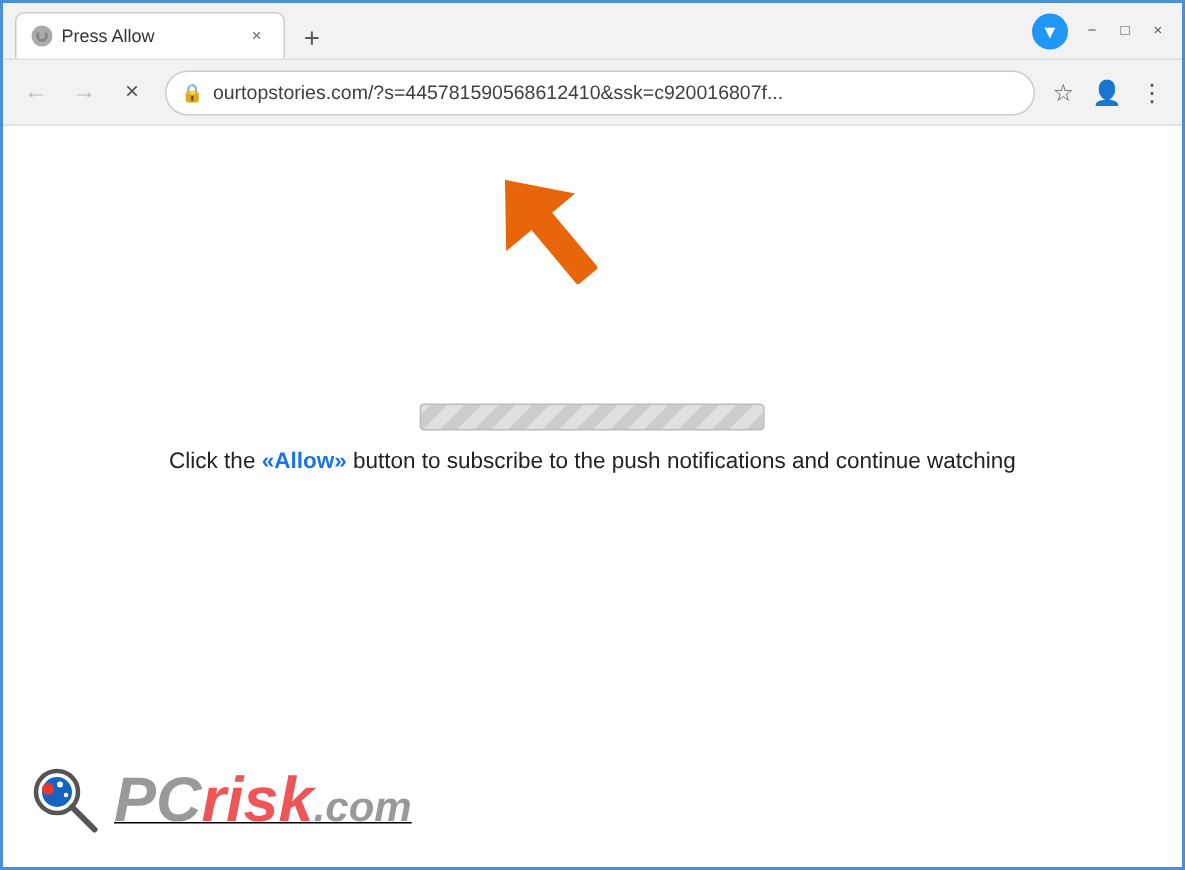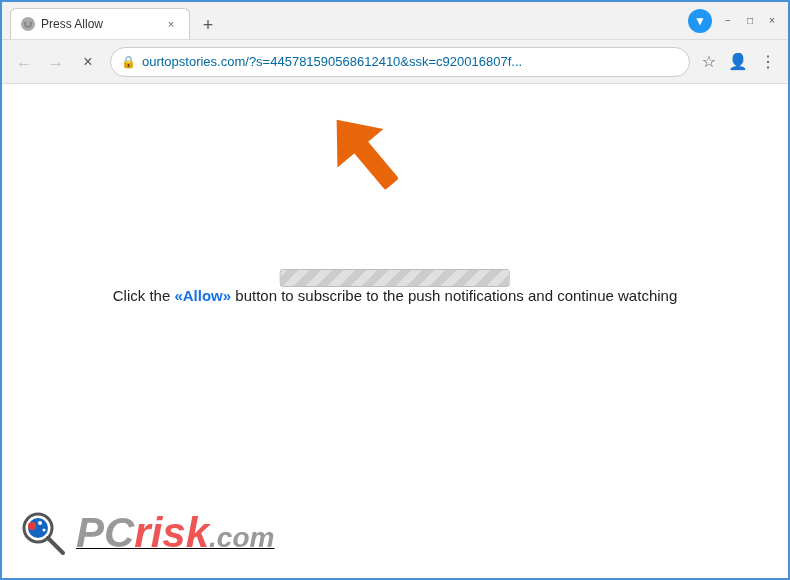--- a/index.html
+++ b/index.html
@@ -181,21 +181,21 @@
       margin: 0 4px;
     }
 
     .lock-icon {
       font-size: 12px;
       color: #555;
     }
 
     .address-text {
       font-size: 13px;
-      color: #0369a1;
+      color: #404040;
       flex: 1;
       overflow: hidden;
       white-space: nowrap;
       text-overflow: ellipsis;
     }
 
     .star-icon, .profile-icon, .menu-icon {
       font-size: 16px;
       color: #555;
       cursor: pointer;
@@ -215,21 +215,21 @@
 
     
     .progress-area {
       position: absolute;
       top: 185px;
       left: 50%;
       transform: translateX(-50%);
       display: flex;
       flex-direction: column;
       align-items: center;
-      gap: 0;
+      gap: 12px;
     }
 
     .progress-bar-container {
       width: 230px;
       height: 18px;
       border: 1px solid #bbb;
       border-radius: 3px;
       overflow: hidden;
       background: repeating-linear-gradient(
         -45deg,

